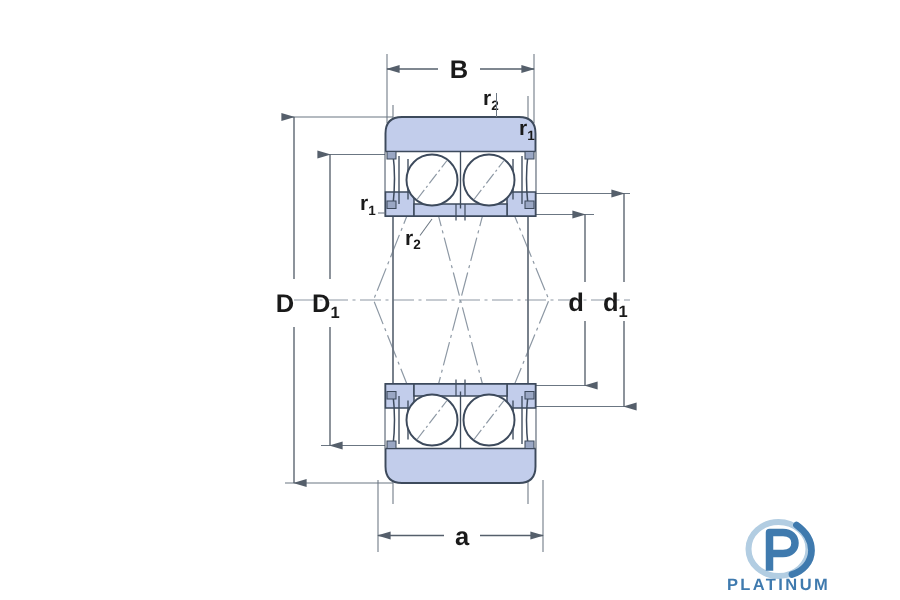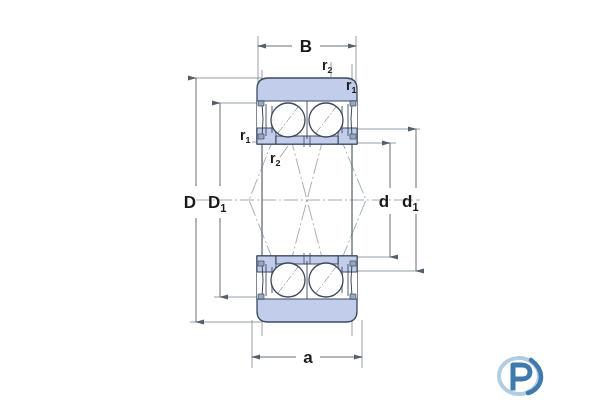--- a/index.html
+++ b/index.html
@@ -263,14 +263,15 @@
     </g>
 
   </svg>
 
   <div class="watermark">
     <svg class="wm-logo" width="52" height="40" viewBox="0 0 52 40">
       <path d="M26,2 C37,2 46,10 46,20 C46,30 37,38 26,38 C15,38 6,30 6,20 C6,10 15,2 26,2 Z" fill="none" stroke="#8fb6d4" stroke-width="4" opacity="0.75"></path>
       <path d="M38,4 C45,9 48,15 48,21 C48,29 42,35 35,37" fill="none" stroke="#2f6fa8" stroke-width="4.5" stroke-linecap="round"></path>
       <path d="M20,32 L20,9 L29,9 C34,9 37,12 37,16 C37,20 34,23 29,23 L24,23" fill="none" stroke="#2f6fa8" stroke-width="5" stroke-linejoin="round" stroke-linecap="square"></path>
     </svg>
+    <div class="wm-brand">PLATINUM</div>
   </div>
 </div>
 
 </body></html>

